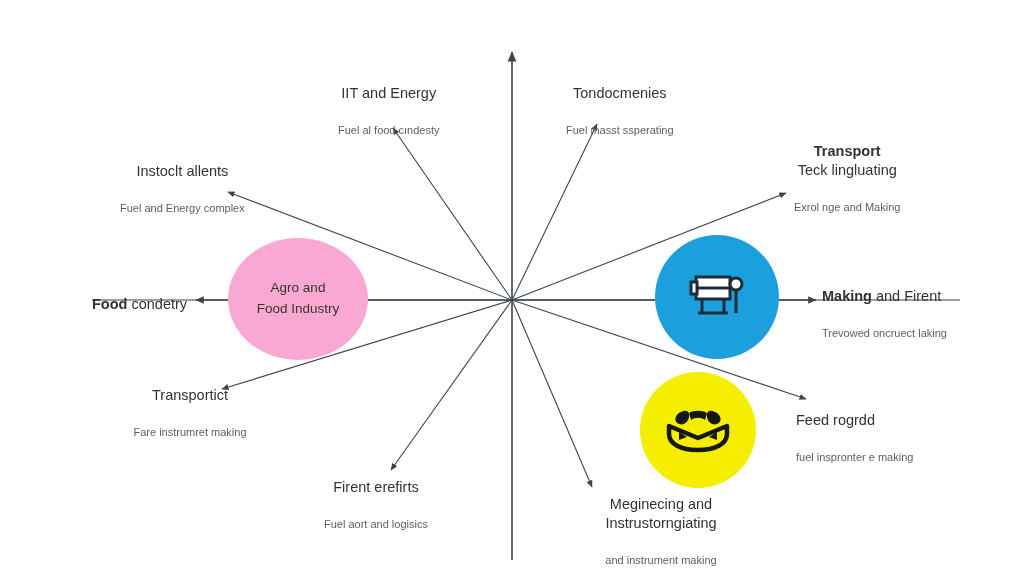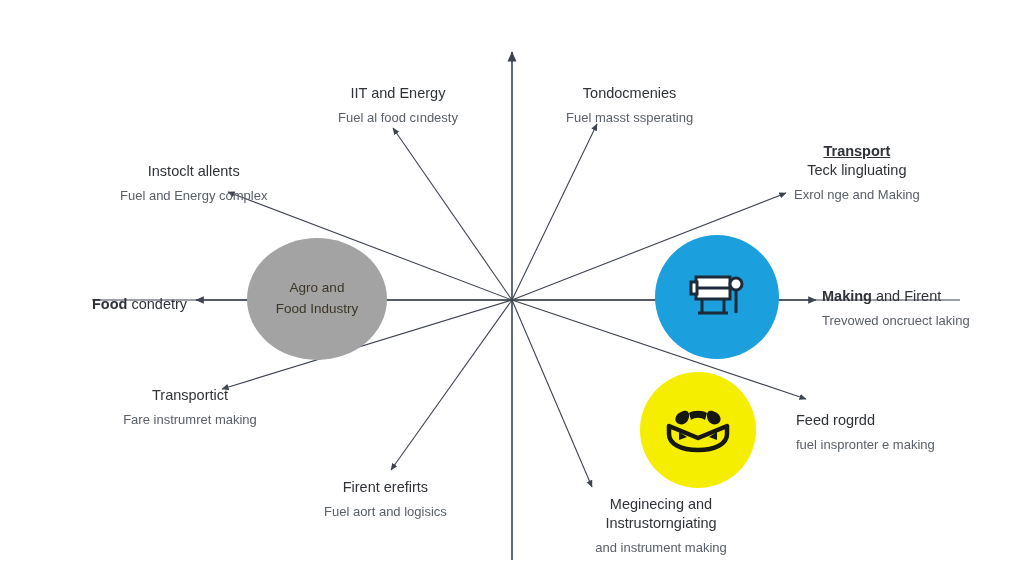--- a/index.html
+++ b/index.html
@@ -25,25 +25,25 @@
   }
   .circle {
     position: absolute;
     border-radius: 50%;
     display: flex;
     align-items: center;
     justify-content: center;
     text-align: center;
   }
   #circle-agro {
-    left: 247px;
+    left: 228px;
     top: 238px;
     width: 140px;
     height: 122px;
-    background: #a3a3a3;
+    background: #f9a8d4;
   }
   #circle-agro .circle-text {
     font-size: 13.5px;
     line-height: 1.55;
     color: #3b3528;
   }
   #circle-machine {
     left: 655px;
     top: 235px;
     width: 124px;
@@ -60,32 +60,32 @@
   .label {
     position: absolute;
     line-height: 1.3;
   }
   .label .t1 {
     display: block;
     font-size: 14.5px;
     color: #2f3338;
     white-space: nowrap;
   }
-  .label .t1.bold { font-weight: bold; text-decoration: underline; }
+  .label .t1.bold { font-weight: bold; }
   .label .t2 {
     display: block;
     font-size: 14.5px;
     color: #2f3338;
     white-space: nowrap;
   }
   .label .sub {
     display: block;
-    font-size: 13px;
+    font-size: 11px;
     color: #5a6068;
-    margin-top: 7px;
+    margin-top: 20px;
     white-space: nowrap;
   }
   .al-left  { text-align: left; }
   .al-right { text-align: right; margin-top: 8px; }
   .al-center{ text-align: center; }
 
   
   #label-iit          { left: 338px; top: 84px;  }
   #label-tondoc       { left: 566px; top: 84px;  }
   #label-transport    { left: 794px; top: 142px; }

